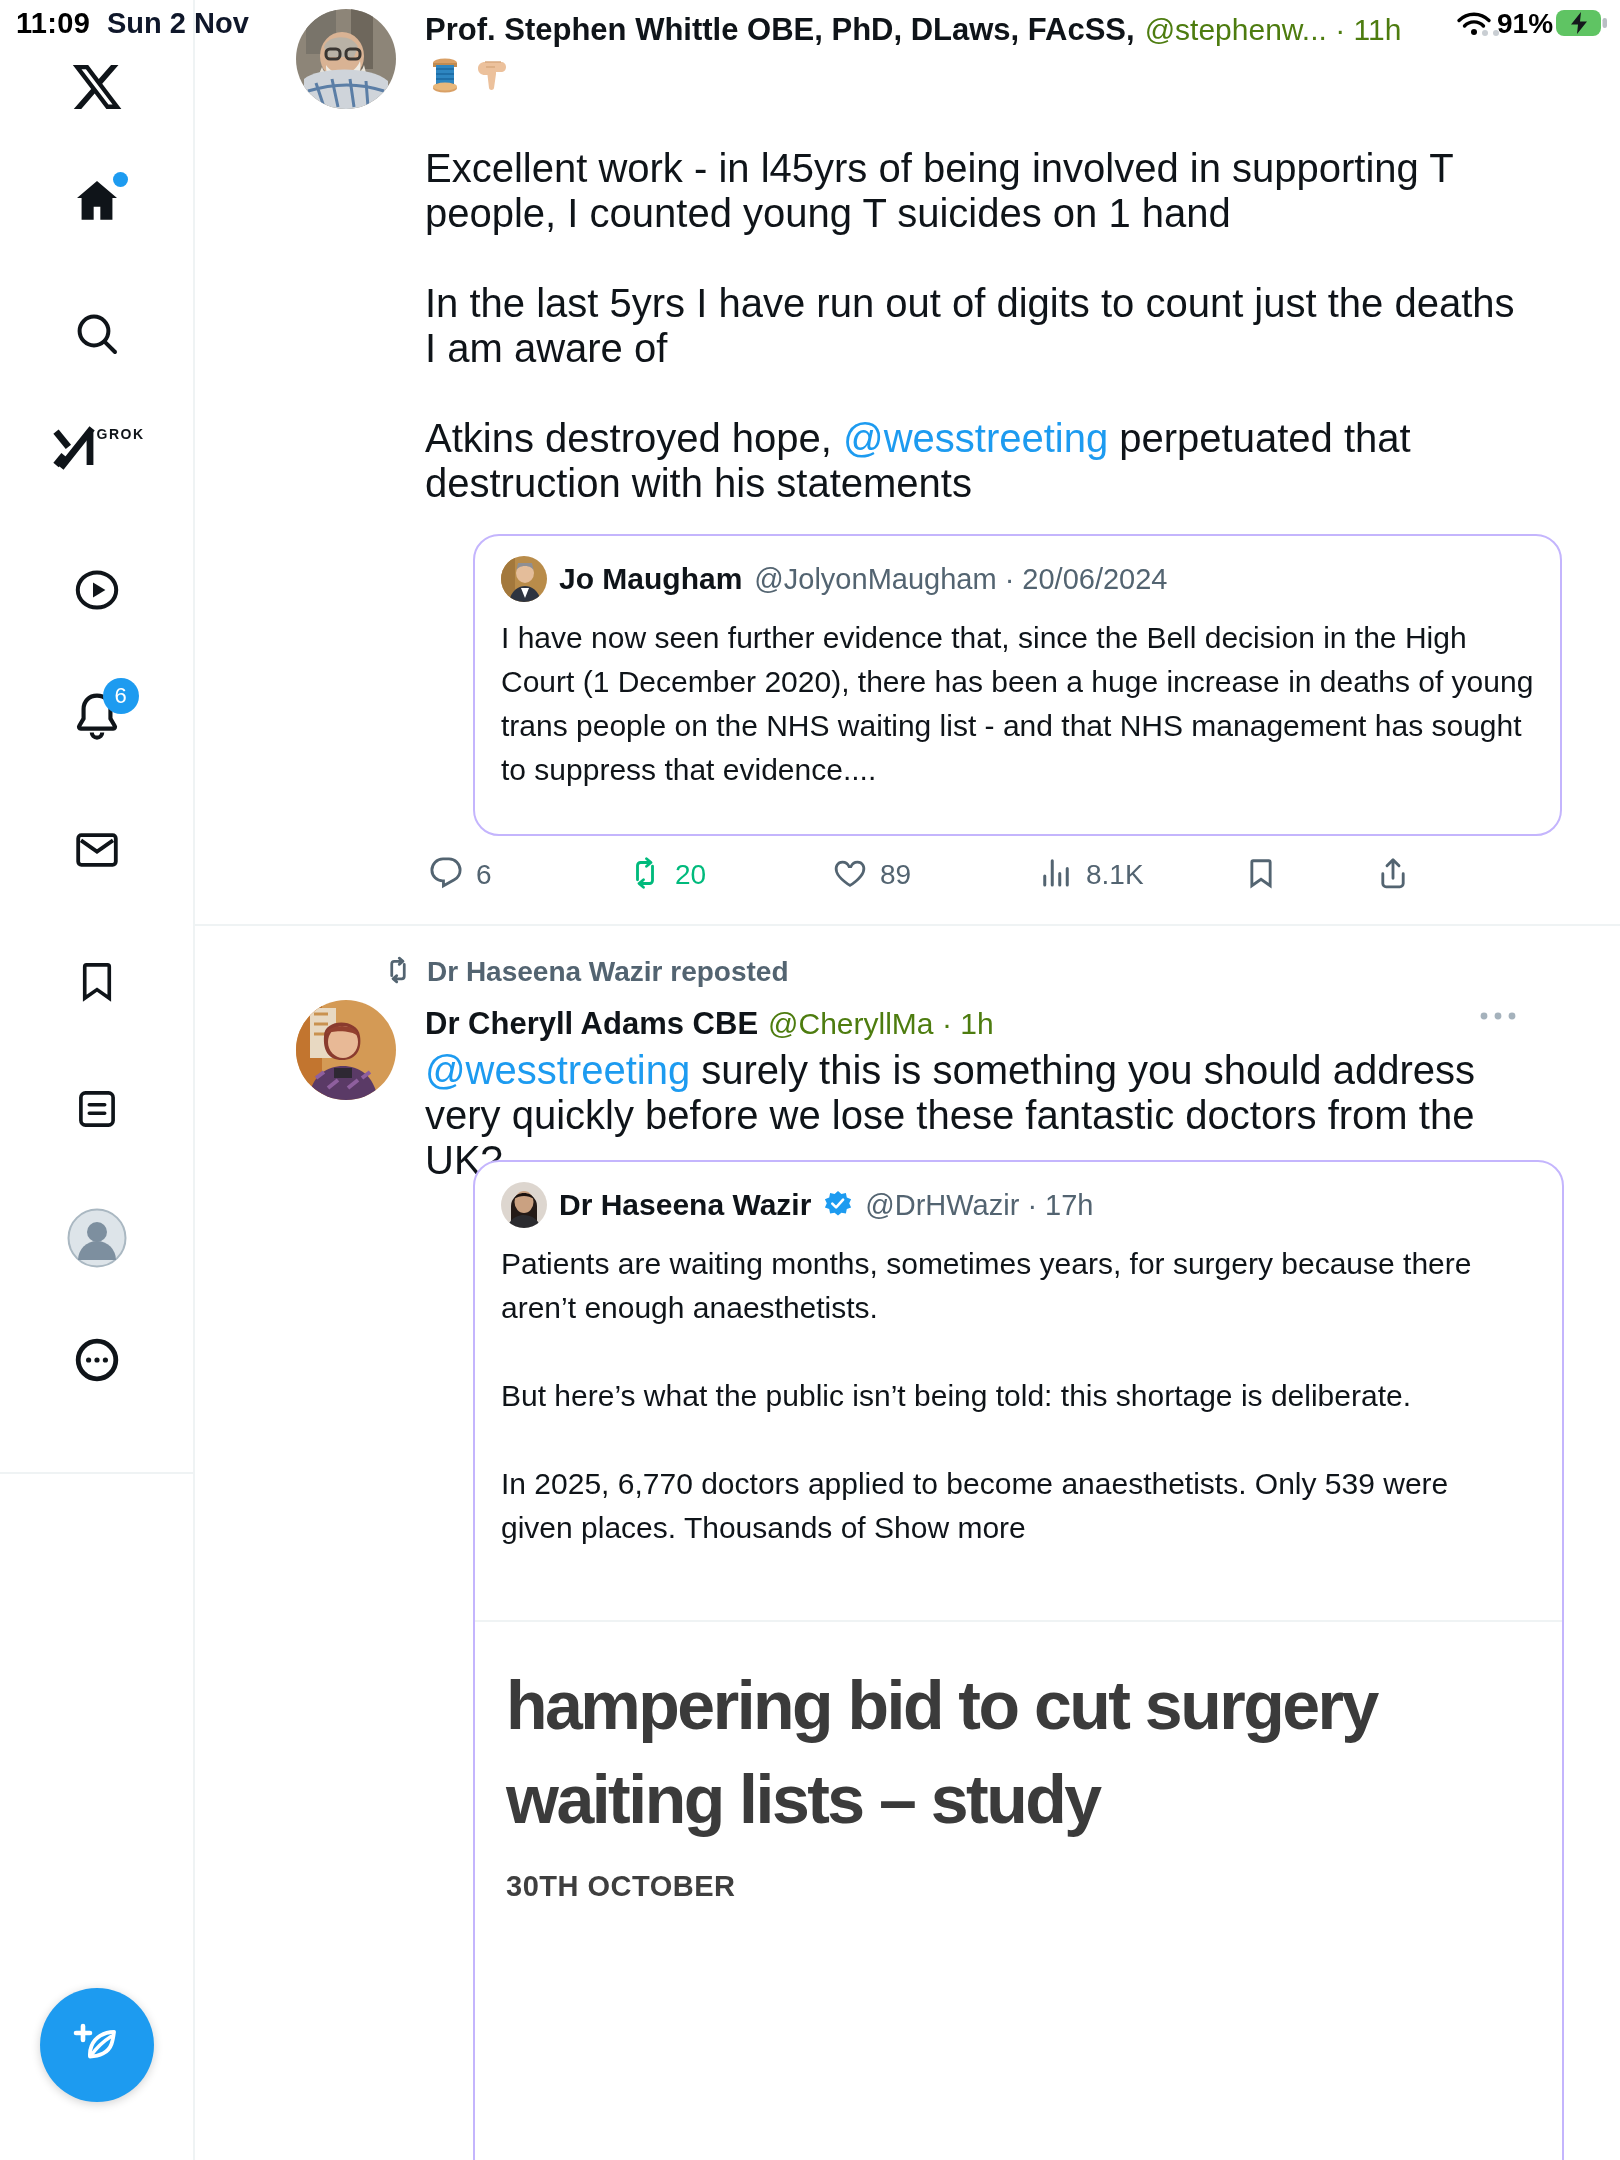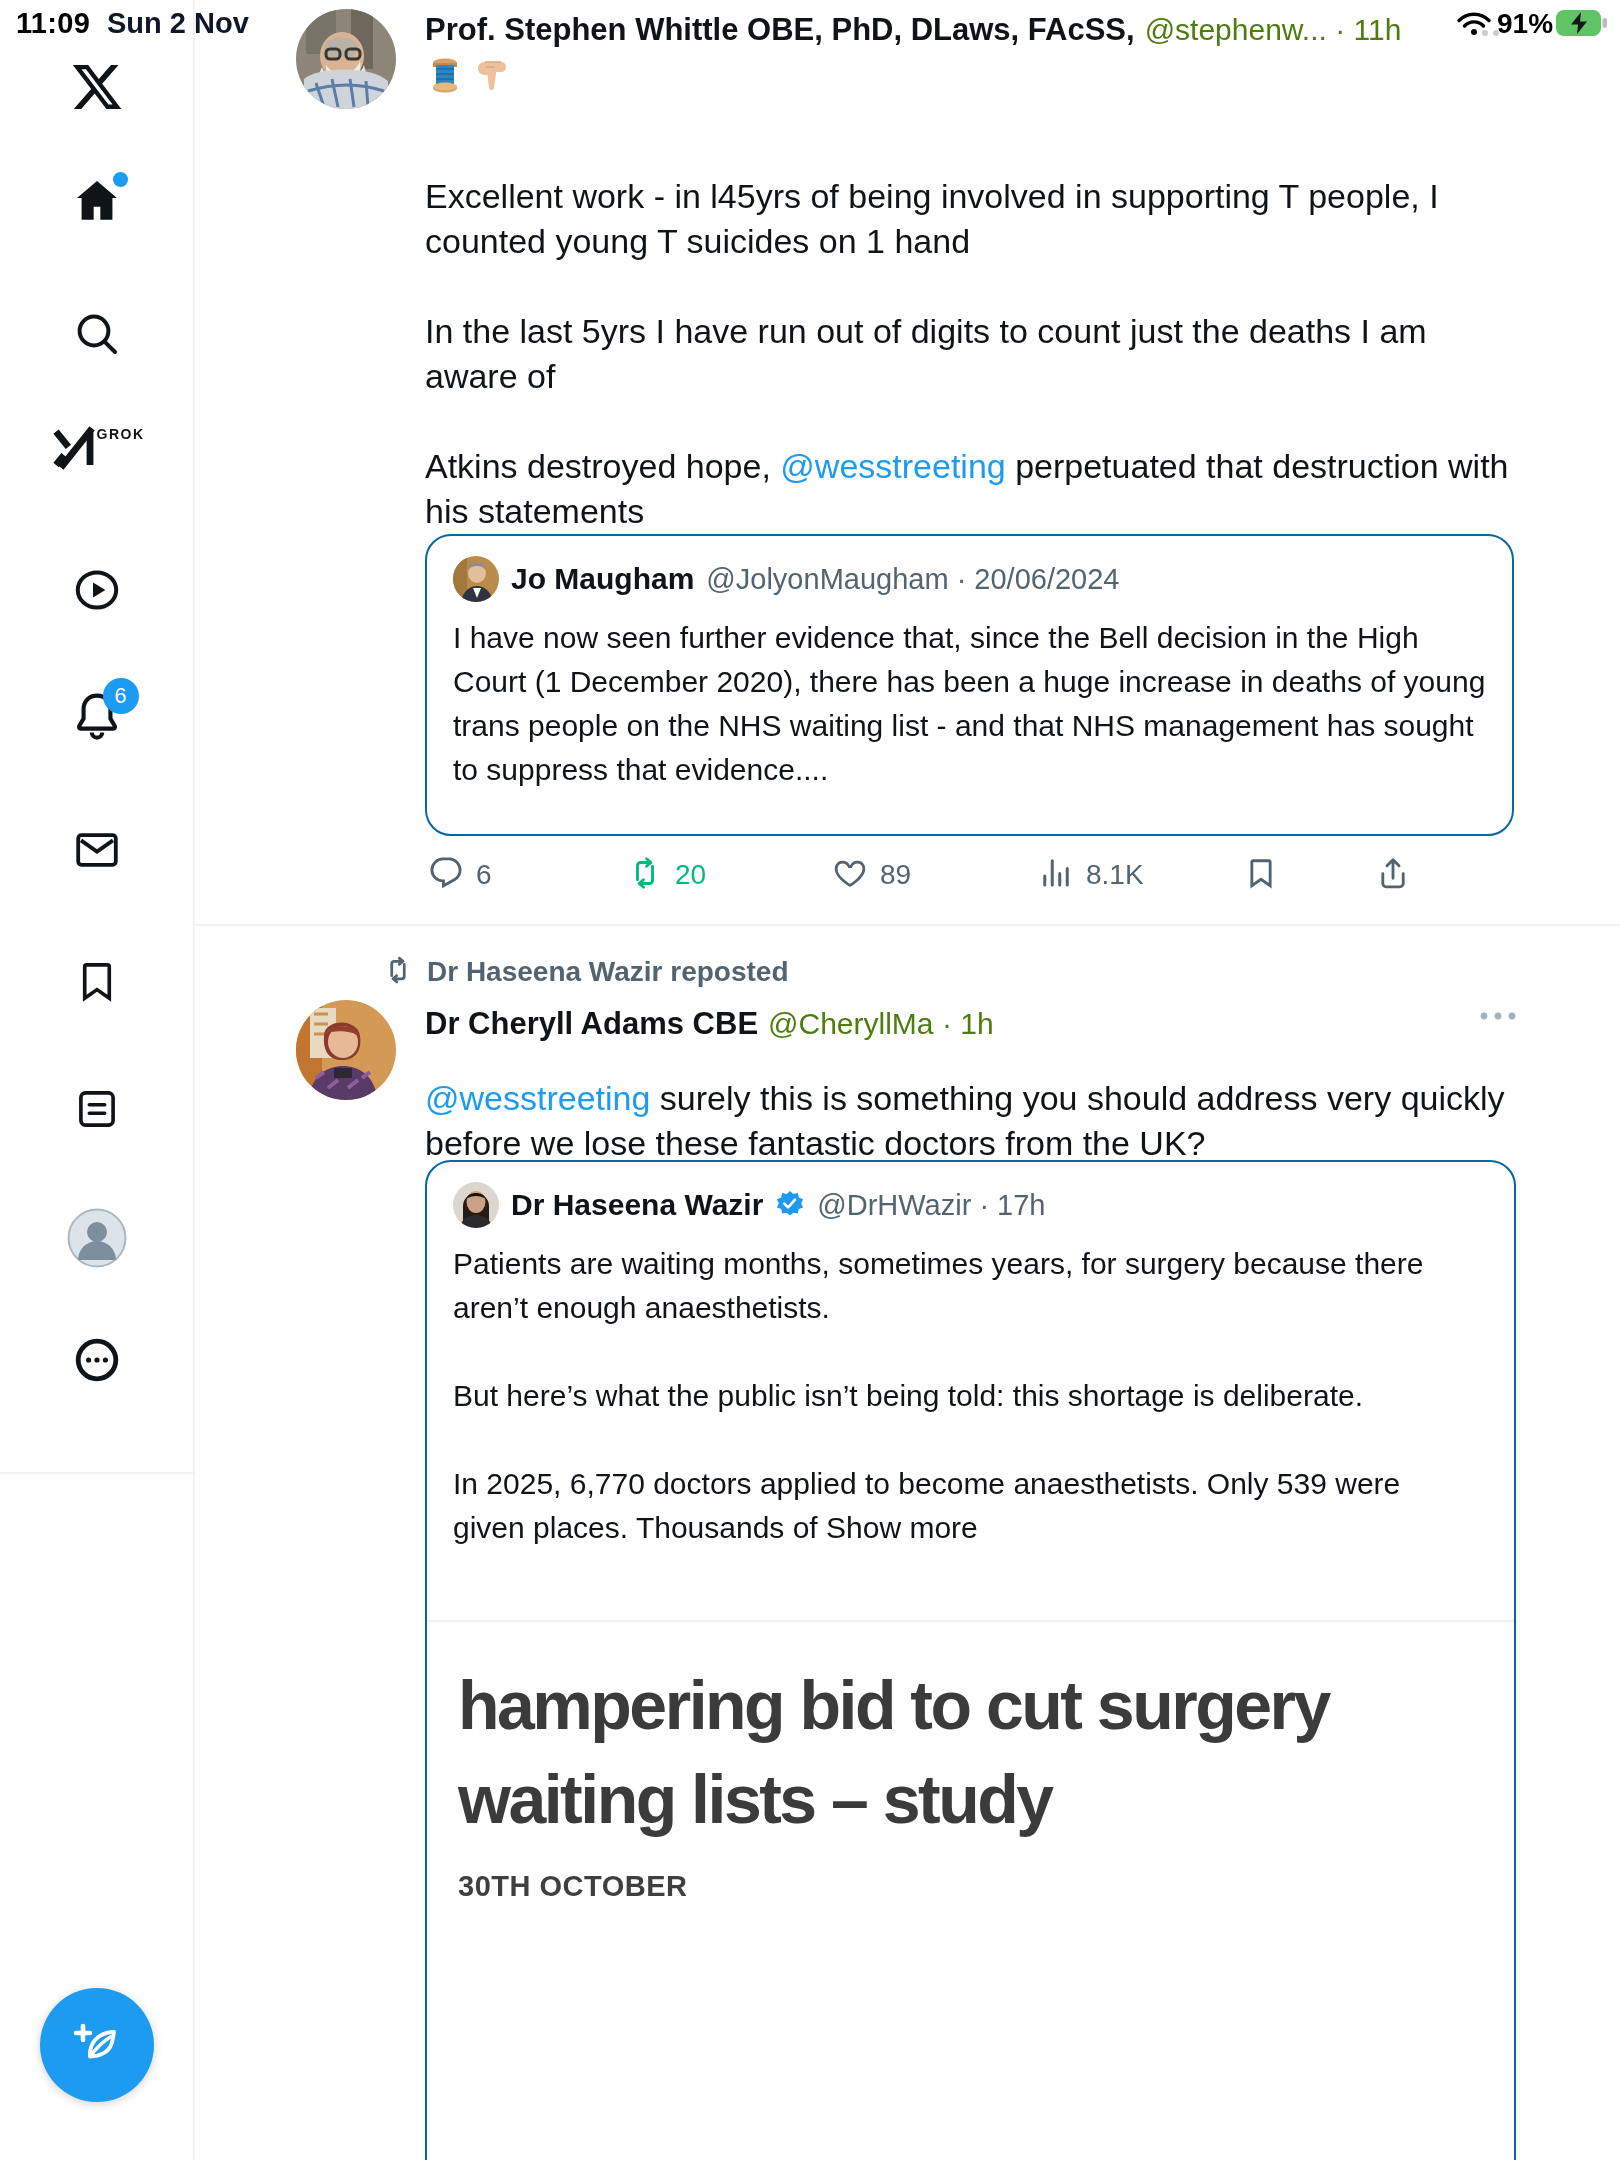--- a/index.html
+++ b/index.html
@@ -28,27 +28,27 @@
   .compose-btn { left:40px; top:1988px; width:114px; height:114px; border-radius:50%; background:#1d9bf0;
                  border:none; display:flex; align-items:center; justify-content:center; cursor:pointer; box-shadow:0 2px 10px rgba(0,0,0,.18); }
 
   
   .content { left:194px; top:0; width:1426px; height:2160px; }
   .avatar-lg { width:100px; height:100px; border-radius:50%; overflow:hidden; }
   .avatar-sm { width:46px; height:46px; border-radius:50%; overflow:hidden; flex:0 0 46px; }
   .name-row { display:flex; align-items:baseline; gap:10px; white-space:nowrap; }
   .name { font-size:31px; font-weight:700; color:#0f1419; }
   .meta { font-size:30px; font-weight:400; color:#4d7c0f; }
-  .tweet-text { font-size:34px; line-height:45px; color:#0f1419;margin-top:28px; }
+  .tweet-text { font-size:40px; line-height:45px; color:#0f1419; }
   .tweet-text p { margin:0 0 45px; }
   .tweet-text p:last-child { margin-bottom:0; }
   .mention { color:#1d9bf0; text-decoration:none; cursor:pointer; }
   .emoji-row { display:flex; gap:8px; align-items:center; }
 
-  .quote-card { border:2px solid #0369a1; border-radius:26px; background:#fff; overflow:hidden; }
+  .quote-card { border:2px solid #c4b5fd; border-radius:26px; background:#fff; overflow:hidden;margin-left:48px; }
   .q-pad { padding:20px 26px 0; }
   .q-header { display:flex; align-items:center; gap:12px; white-space:nowrap; }
   .q-name { font-size:30px; font-weight:700; color:#0f1419; }
   .q-meta { font-size:29px; color:#536471; }
   .q-text { margin-top:14px; font-size:30px; line-height:44px; color:#0f1419; width:1035px; }
   .q-text p { margin:0 0 44px; }
 
   .actions { position:absolute; top:853px; height:44px; left:0; width:1426px; }
   .action { position:absolute; display:flex; align-items:center; gap:12px; height:44px; cursor:pointer; }
   .action .cnt { font-size:28px; color:#536471; }

